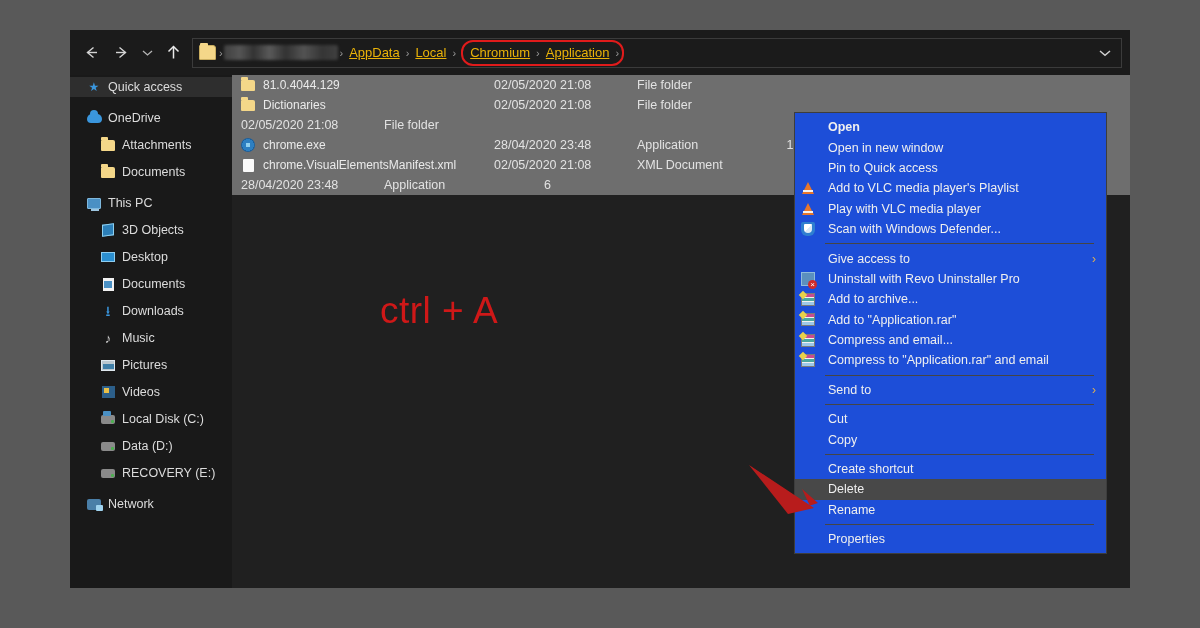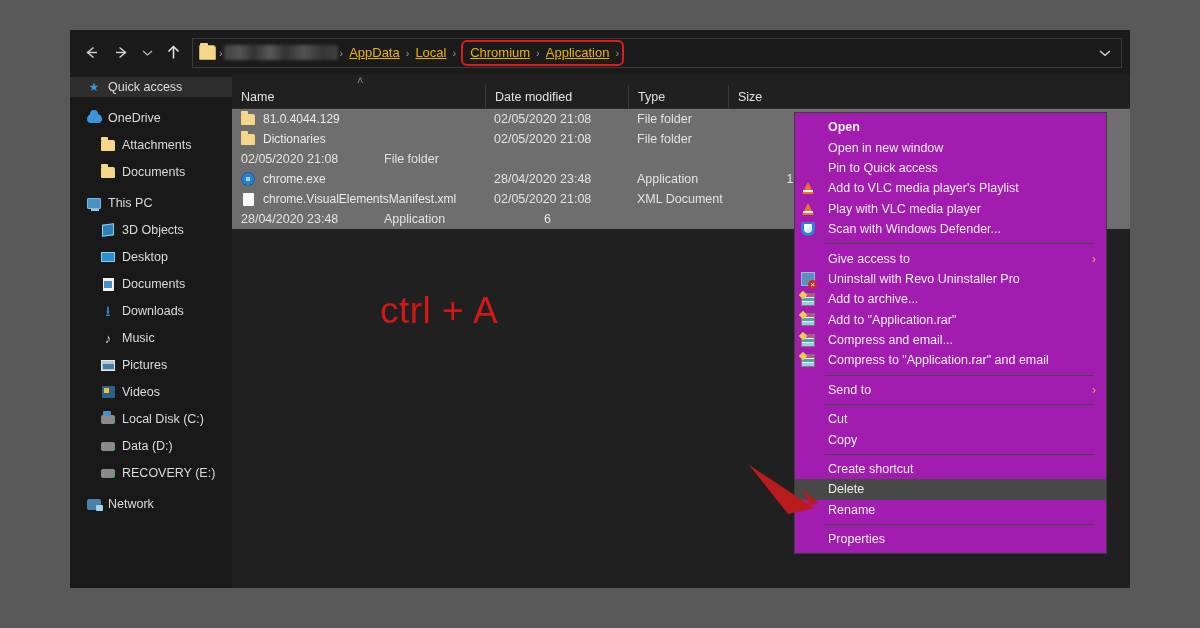--- a/index.html
+++ b/index.html
@@ -60,21 +60,21 @@
       rgba(150,150,150,.30) 0%, rgba(165,165,165,.42) 14%,
       rgba(120,120,120,.26) 26%, rgba(170,170,170,.44) 40%,
       rgba(125,125,125,.24) 54%, rgba(168,168,168,.40) 70%,
       rgba(130,130,130,.26) 86%, rgba(150,150,150,.30) 100%);
     filter: blur(1.6px);
     border-radius: 2px;
   }
   .sep { color: #9a9a9a; font-size: 11px; padding: 0 1px; }
   .crumb-hl {
     display: flex; align-items: center;
-    border: 2px solid #e01b1b; border-radius: 6px;
+    border: 2px solid #e01b1b; border-radius: 12px;
     padding: 1px 2px; margin-left: 4px; height: 26px;
   }
   .addr-chevron {
     margin-left: auto; margin-right: 10px;
     color: #cfcfcf; font-size: 11px;
   }
 
   
   .body { flex: 1; display: flex; min-height: 0; }
 
@@ -242,21 +242,21 @@
   
   .ctrla {
     position: absolute; left: 148px; top: 215px;
     color: #cf1818; font-size: 37px; font-weight: 300;
     letter-spacing: .5px; white-space: nowrap;
   }
 
   
   .ctxmenu {
     position: absolute; left: 794px; top: 112px;
-    width: 313px; background: #a21caf;
+    width: 313px; background: #1d4ed8;
     border: 1px solid #3d3d3d;
     padding: 4px 0 4px 0;
     z-index: 30;
   }
   .mi {
     height: 20.4px; display: flex; align-items: center;
     color: #efefef; font-size: 12.5px; white-space: nowrap;
     position: relative; padding-left: 2px;
   }
   .mi.hl { background: #484848; }
@@ -476,26 +476,20 @@
               <span class="ic-net"></span>
             </span>
           <span>Network</span>
         </div>
       </div>
 
       <div class="content">
 
         <div class="sortcaret">˄</div>
 
-        <div class="colhead">
-          <div class="cell c-name">Name</div>
-          <div class="cell c-date">Date modified</div>
-          <div class="cell c-type">Type</div>
-          <div class="cell c-size">Size</div>
-        </div>
 
         <div class="rows">
           <div class="row sel">
             <div class="fn">
               <span class="ico">
                   <span class="ic-folder"></span>
                 </span>
               <span>81.0.4044.129</span>
             </div>
             <div class="dt">02/05/2020 21:08</div>

